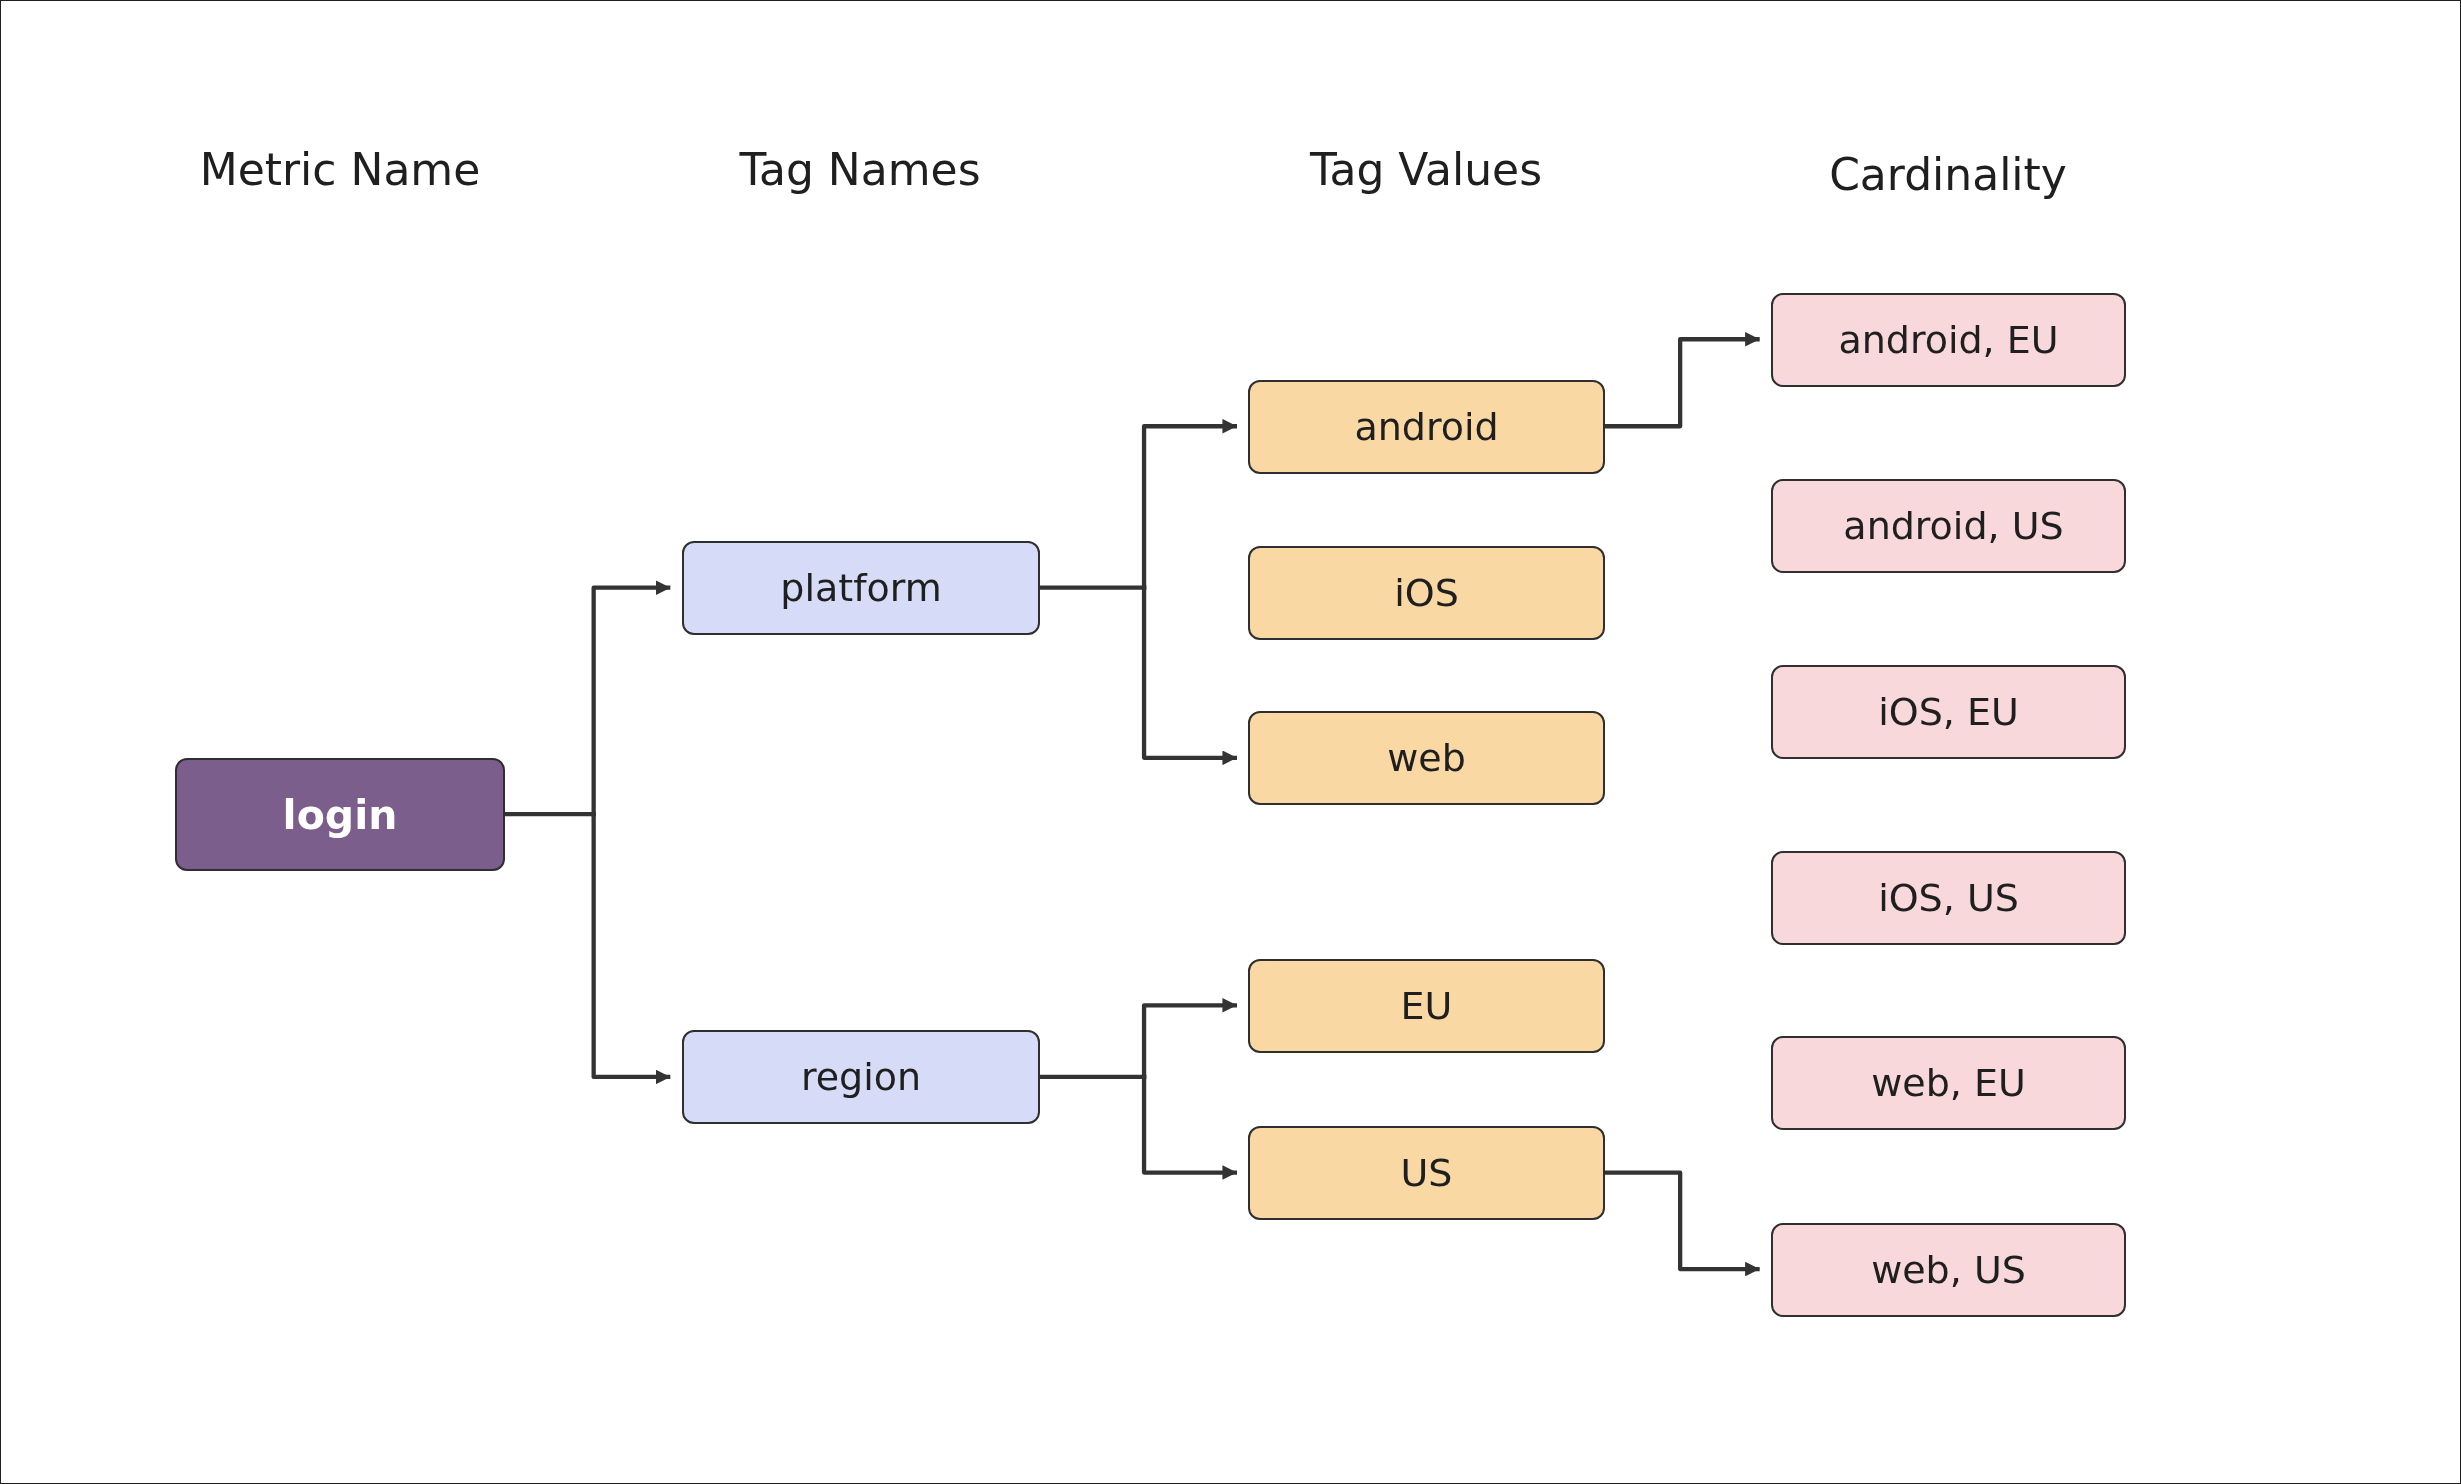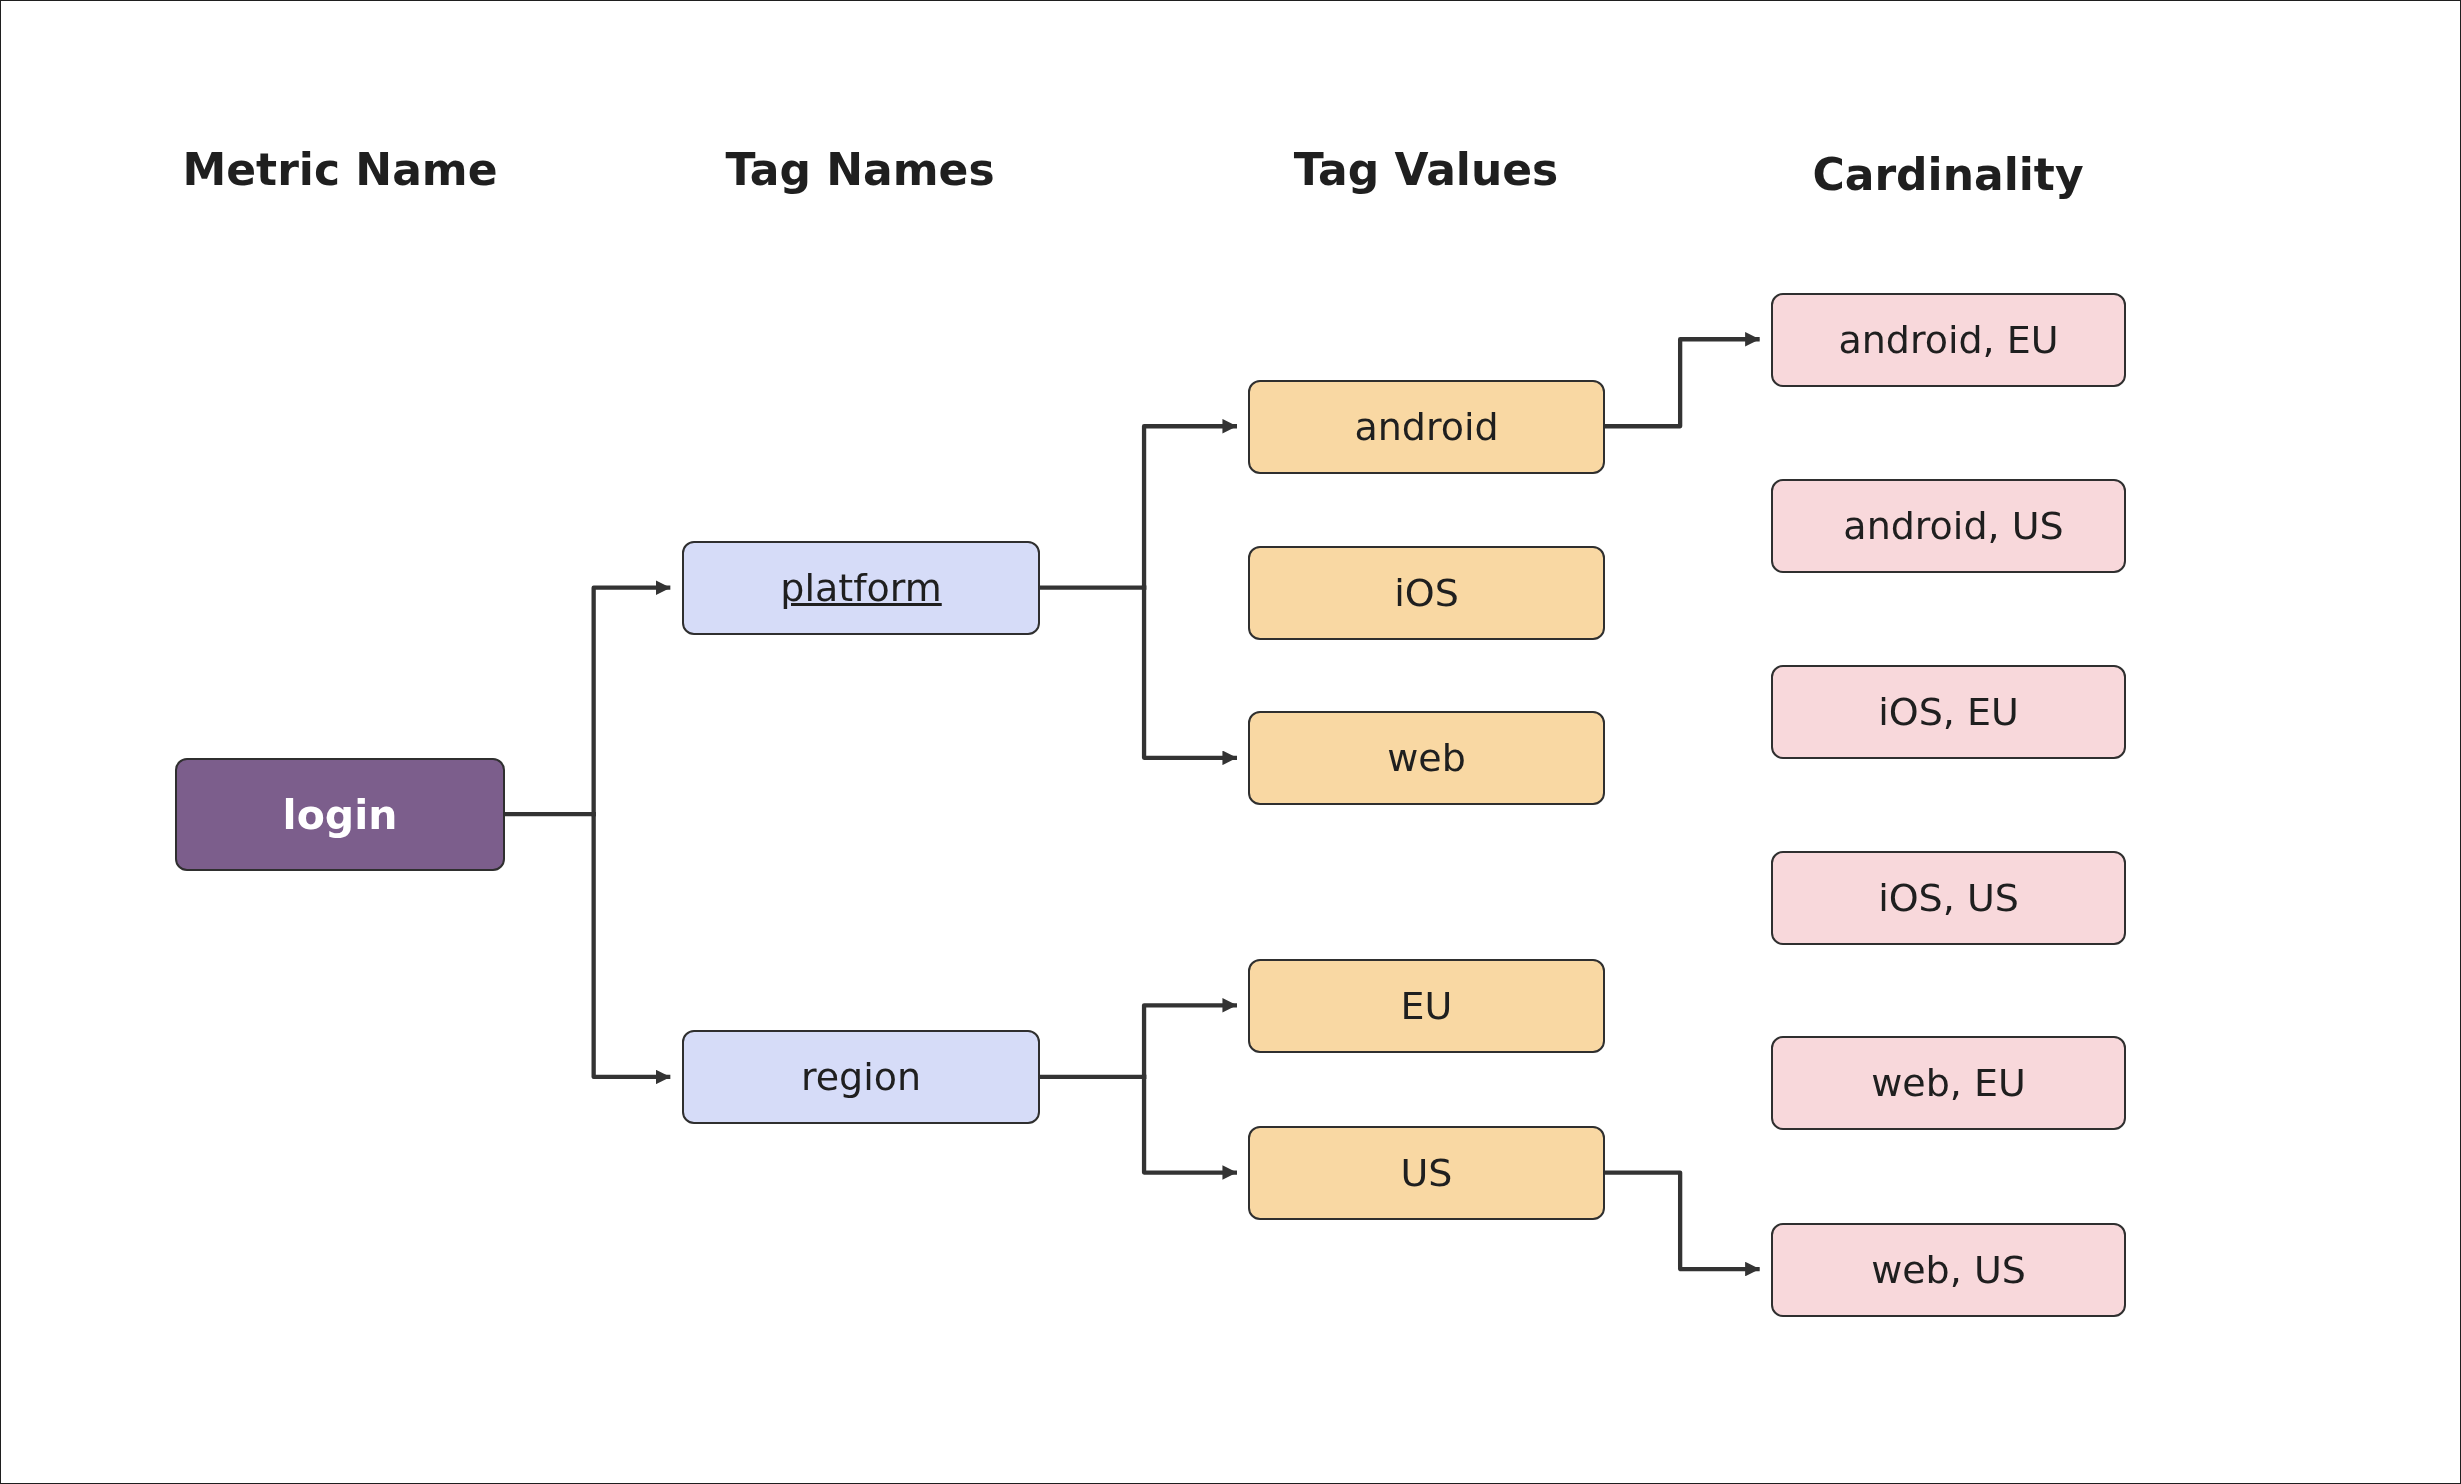--- a/index.html
+++ b/index.html
@@ -17,21 +17,21 @@
     box-sizing: border-box;
     overflow: hidden;
   }
   .col-header {
     position: absolute;
     width: 382px;
     height: 57px;
     top: 143px;
     text-align: center;
     font-size: 44px;
-    font-weight: bold;
+    font-weight: normal;
     color: var(--text-dark, #1a1a1a);
     letter-spacing: 0px;
   }
   .node {
     position: absolute;
     box-sizing: border-box;
     border: 2.9px solid var(--node-border, #2f2f2f);
     border-radius: 12px;
     display: flex;
     align-items: center;
@@ -94,21 +94,21 @@
 
     <path class="edge" d="M 1678 445 L 1757 445 L 1757 354 L 1838 354" marker-end="url(#arrow)"></path>
 
     <path class="edge" d="M 1678 1226 L 1757 1226 L 1757 1327 L 1838 1327" marker-end="url(#arrow)"></path>
   </svg>
 
   <div class="node metric" style="left:174px;top:757px;width:330px;height:113px;">
     <span>login</span>
   </div>
 
-  <div class="node tagname" style="left:681px;top:540px;width:358px;height:94px;text-decoration:underline;">
+  <div class="node tagname" style="left:681px;top:540px;width:358px;height:94px;">
     <span>platform</span>
   </div>
   <div class="node tagname" style="left:681px;top:1029px;width:358px;height:94px;">
     <span>region</span>
   </div>
 
   <div class="node tagvalue" style="left:1247px;top:379px;width:357px;height:94px;">
     <span>android</span>
   </div>
   <div class="node tagvalue" style="left:1247px;top:545px;width:357px;height:94px;">

